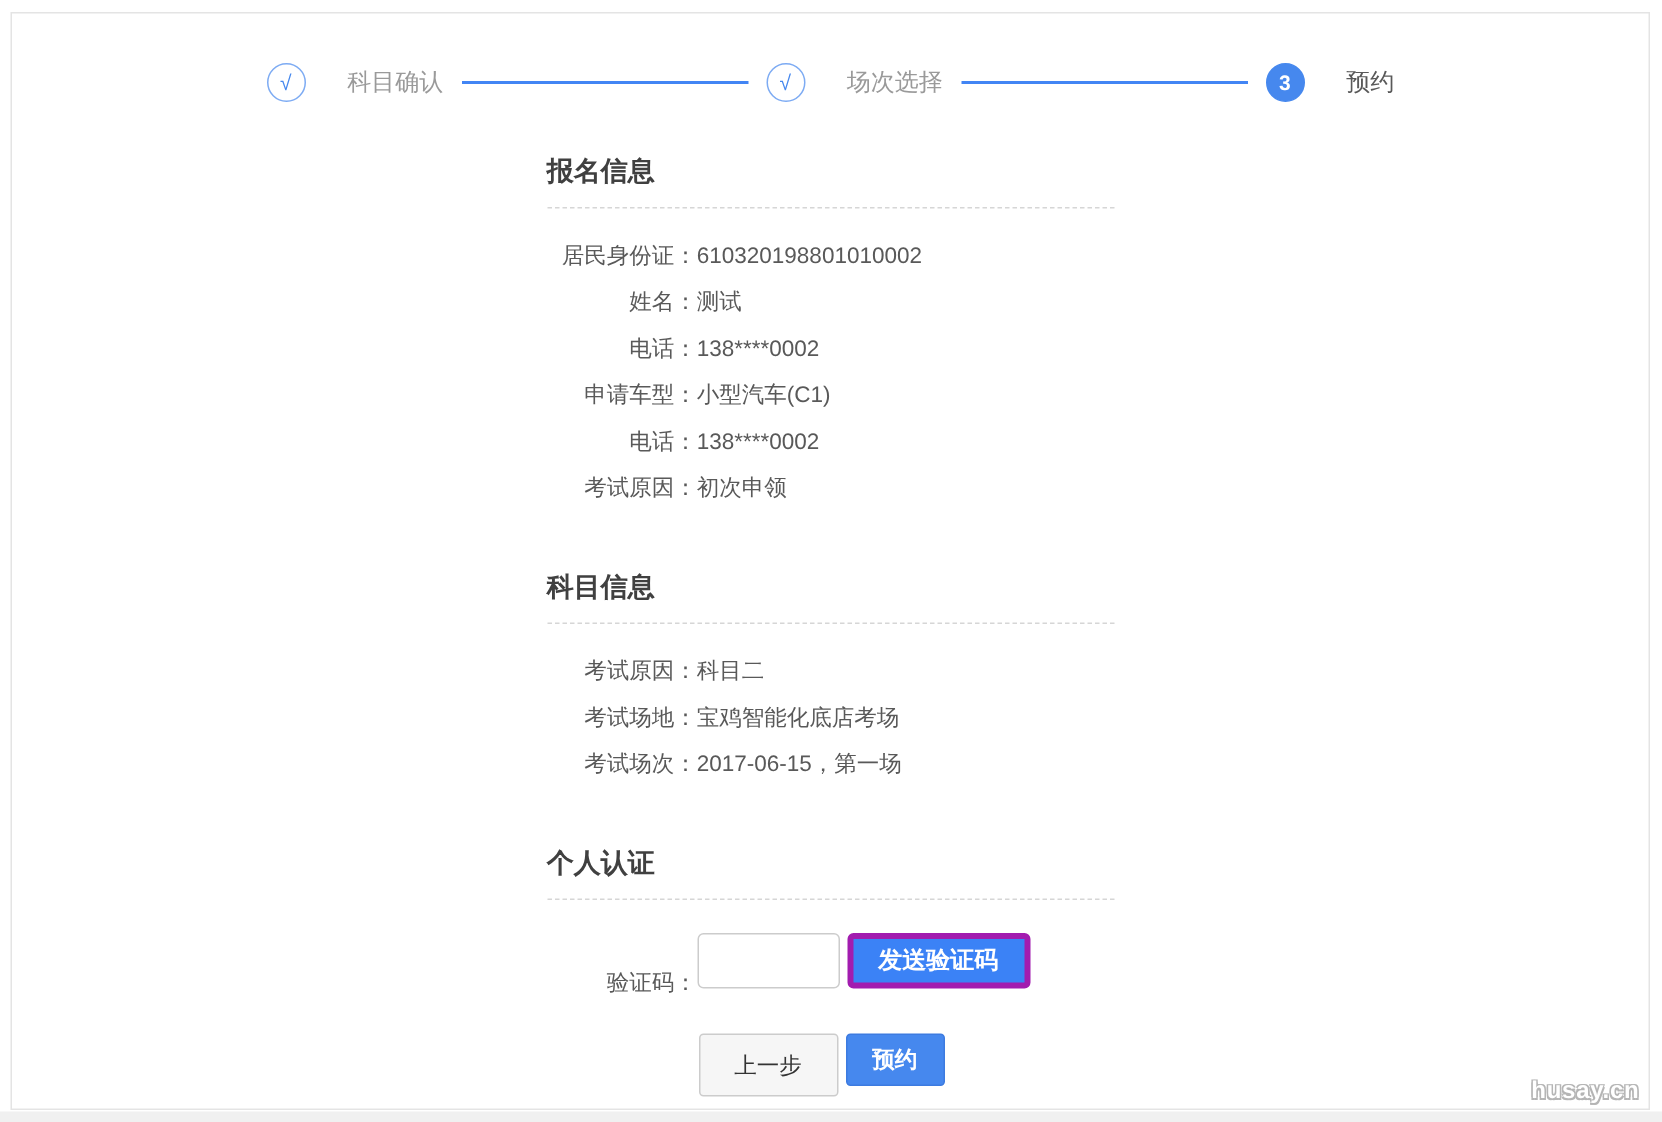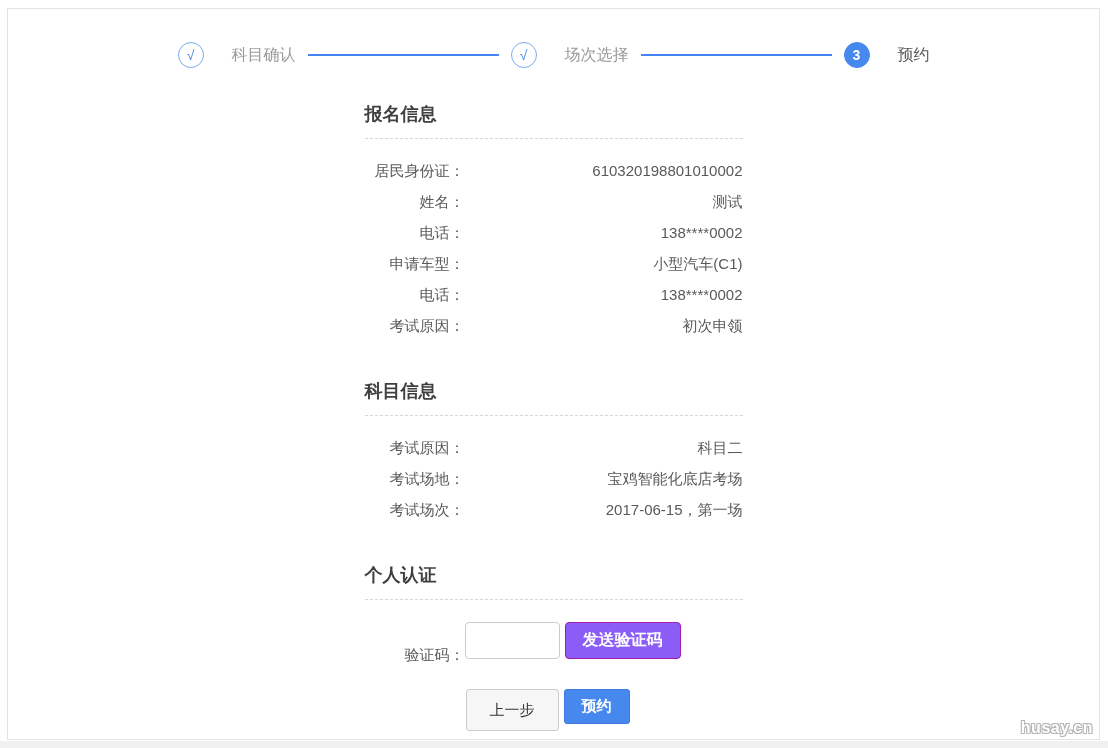--- a/index.html
+++ b/index.html
@@ -65,43 +65,43 @@
   .section-title {
     font-size: 18px;
     font-weight: bold;
     color: #404040;
     padding-bottom: 12px;
     border-bottom: 1px dashed #d6d6d6;
   }
   .rows { margin-top: 16px; }
   .info-row { display: flex; line-height: 31px; font-size: 15px; color: #595959; }
   .row-label { flex: 0 0 100px; width: 100px; text-align: right; white-space: nowrap; }
-  .row-value { flex: 1; text-align: right; }
+  .row-value { flex: 1; }
   
   .verify-row { display: flex; align-items: center; margin-top: 16px; }
   .verify-label {
     flex: 0 0 100px; width: 100px;
     text-align: right;
     font-size: 15px; color: #595959; margin-top: 30px;
   }
   .captcha-input {
     width: 95px; height: 37px;
     border: 1px solid #cccccc;
     border-radius: 4px;
     padding: 0 8px;
     font-size: 15px;
     color: #333;
     outline: none;
   }
   .send-btn {
     margin-left: 5px;
     height: 37px;
     padding: 0 17px;
-    background: #8b5cf6;
-    border: 1px solid #a21caf;
+    background: #3b82f6;
+    border: 4px solid #a21caf;
     border-radius: 4px;
     color: #ffffff;
     font-size: 16px;
     font-weight: bold;
     cursor: pointer;
   }
   
   .actions { display: flex; margin-top: 24px; padding-left: 101px; }
   .btn-prev {
     height: 42px;

